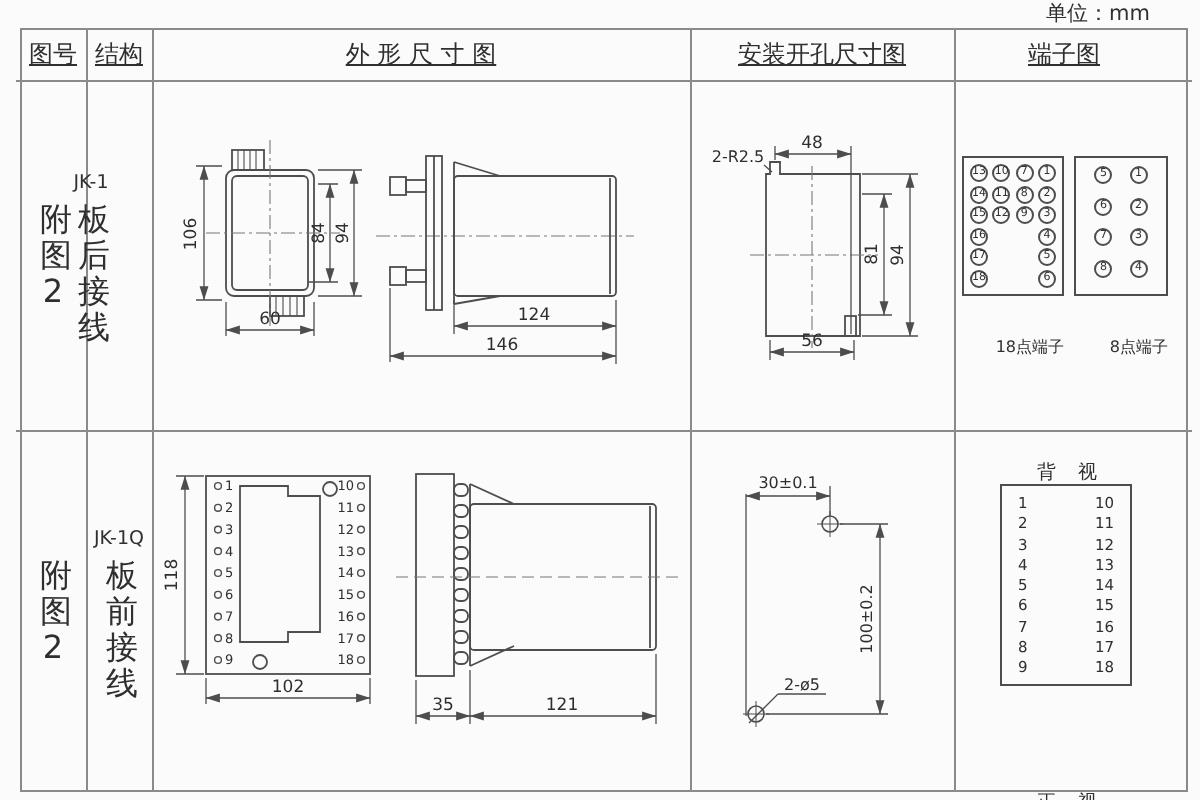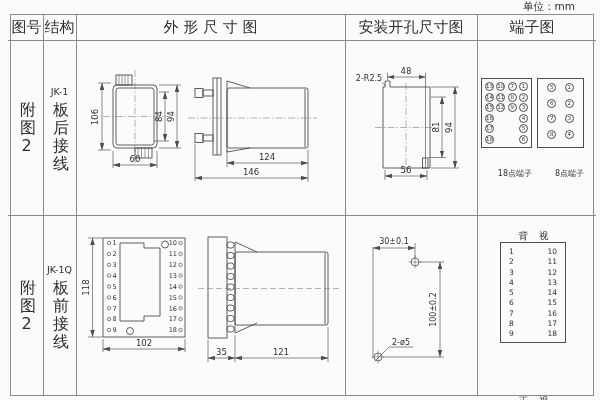--- a/index.html
+++ b/index.html
@@ -2,21 +2,21 @@
 <html><head>
 <meta charset="utf-8">
 <style>
   html,body{margin:0;padding:0;background:#e8e8e8;}
   .page{position:relative;width:600px;height:400px;background:#fbfbfb;overflow:hidden;
         font-family:"DejaVu Sans",sans-serif;color:#2f2f2f;}
   .unit{position:absolute;right:25px;top:0;font-size:10.5px;}
   .tborder{position:absolute;left:10px;top:14px;width:584px;height:382px;border:1px solid #8a8a8a;box-sizing:border-box;}
   .vl{position:absolute;top:14px;height:382px;width:1px;background:#8a8a8a;}
   .hl{position:absolute;left:8px;width:588px;height:1px;background:#8a8a8a;}
-  .hc{position:absolute;top:14px;height:26px;display:flex;align-items:center;justify-content:center;font-size:15px;}
+  .hc{position:absolute;top:14px;height:26px;display:flex;align-items:center;justify-content:center;font-size:12px;text-decoration:underline;}
   .vcell{position:absolute;display:flex;align-items:center;justify-content:center;flex-direction:column;}
   .vtext{width:13px;font-size:16px;line-height:18px;text-align:center;word-break:break-all;}
   .model{font-size:9.5px;line-height:18px;white-space:nowrap;}
   .cell-svg{position:absolute;}
   svg text{font-size:8.5px;fill:#2f2f2f;stroke:none;text-anchor:middle;font-family:"DejaVu Sans",sans-serif;}
   svg text.small{font-size:6.5px;}
   svg text.ts{text-anchor:start;} svg text.te{text-anchor:end;}
   .tcell{position:absolute;}
   .tb18{position:absolute;left:4px;top:38px;width:51px;height:70px;border:1px solid #4d4d4d;display:flex;justify-content:space-between;padding:3px;box-sizing:border-box;}
   .tb8{position:absolute;left:60px;top:38px;width:47px;height:70px;border:1px solid #4d4d4d;display:flex;justify-content:space-around;padding:4px 5px;box-sizing:border-box;}
@@ -48,21 +48,21 @@
 
   <div class="hc" style="left:10px;width:33px">图号</div>
   <div class="hc" style="left:43px;width:33px">结构</div>
   <div class="hc" style="left:76px;width:269px">外 形 尺 寸 图</div>
   <div class="hc" style="left:345px;width:132px">安装开孔尺寸图</div>
   <div class="hc" style="left:477px;width:110px">端子图</div>
 
   <div class="vcell" style="left:10px;top:40px;width:33px;height:175px">
     <div class="vtext">附图2</div>
   </div>
-  <div class="vcell" style="left:43px;top:40px;width:33px;height:175px">
+  <div class="vcell" style="left:29px;top:40px;width:33px;height:175px">
     <div class="model">JK-1</div>
     <div class="vtext">板后接线</div>
   </div>
 
   <svg class="cell-svg" style="left:76px;top:40px" width="269" height="175" viewBox="0 0 269 175">
     <defs>
       <marker id="arA" viewBox="0 0 9 5" markerWidth="8" markerHeight="5" refX="7.8" refY="2.5" orient="auto-start-reverse" markerUnits="userSpaceOnUse">
           <path d="M0,0 L8,2.5 L0,5 Z" fill="#4d4d4d"></path>
         </marker>
     </defs>

